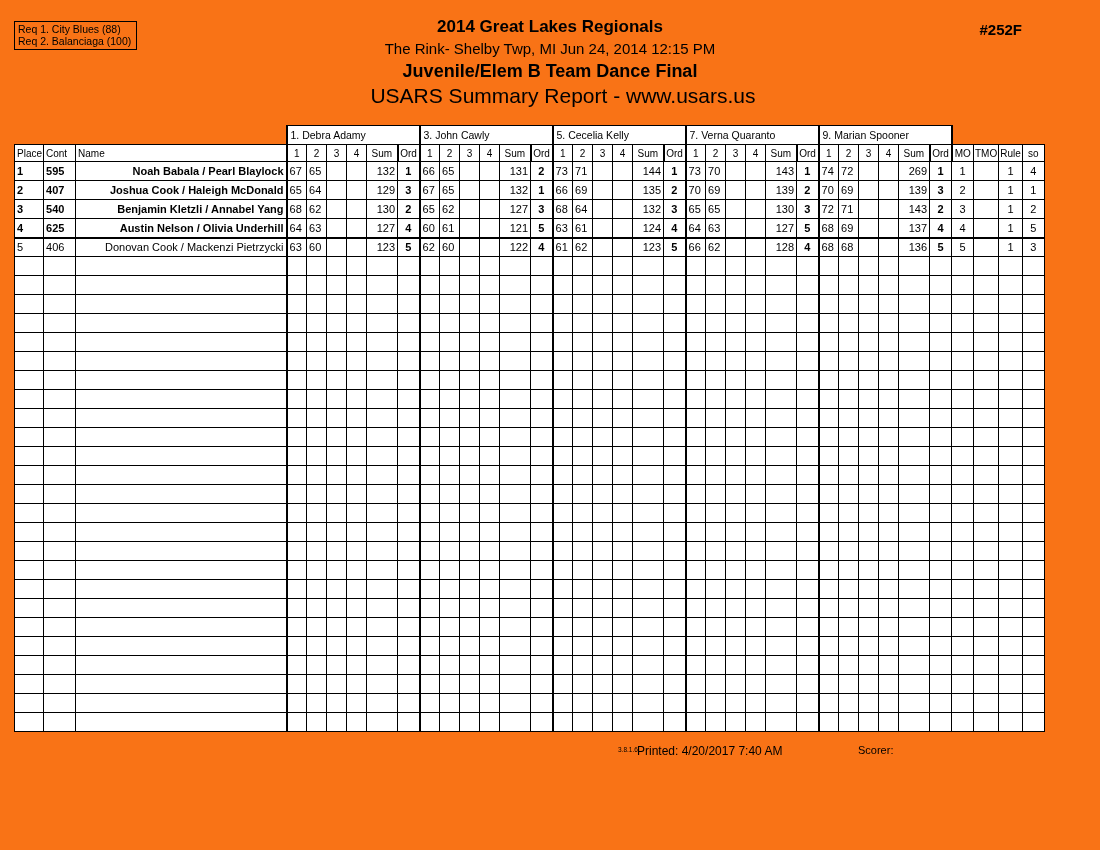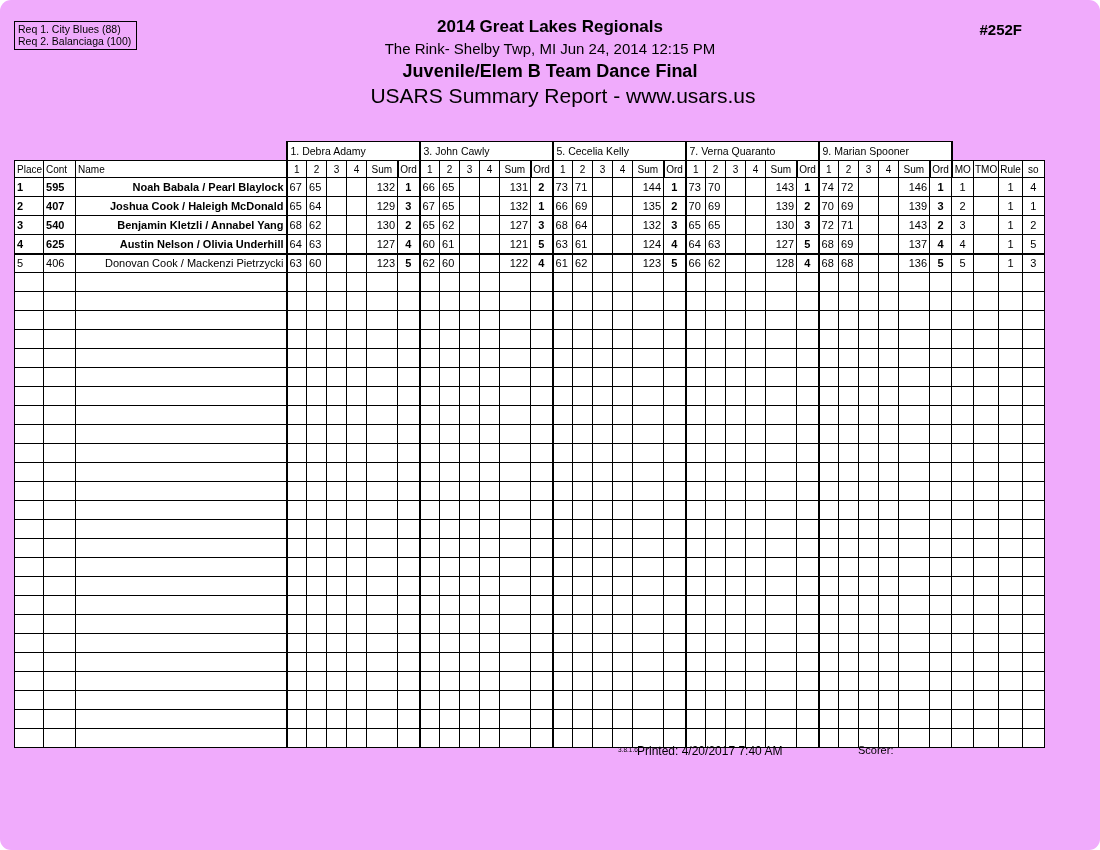--- a/index.html
+++ b/index.html
@@ -6,23 +6,22 @@
   html, body { margin: 0; padding: 0; }
   body {
     background: #ffffff;
     font-family: "Liberation Sans", sans-serif;
     color: #000;
   }
   .page {
     position: relative;
     width: 1100px;
     height: 850px;
-    background: #f0abfc;
+    background: #f97316;
     overflow: hidden;
-    border-radius: 11px;
   }
 
   
   .req-box {
     position: absolute;
     left: 14px;
     top: 21px;
     border: 1px solid #000;
     padding: 1px 5px 2px 3px;
     font-size: 10.5px;
@@ -48,21 +47,21 @@
     top: 21px;
     right: 78px;
     font-size: 15px;
     font-weight: bold;
   }
 
   
   .results {
     position: absolute;
     left: 14px;
-    top: 141px;
+    top: 125px;
     border-collapse: collapse;
     table-layout: fixed;
   }
   .results td {
     border: 1px solid #000;
     height: 19px;
     padding: 0 2px;
     font-size: 11px;
     overflow: hidden;
     white-space: nowrap;
@@ -241,21 +240,21 @@
           <td class="c-s b-l">73</td>
           <td class="c-s">70</td>
           <td class="c-s"></td>
           <td class="c-s"></td>
           <td class="c-sum">143</td>
           <td class="c-ord">1</td>
           <td class="c-s b-l">74</td>
           <td class="c-s">72</td>
           <td class="c-s"></td>
           <td class="c-s"></td>
-          <td class="c-sum">146</td>
+          <td class="c-sum">269</td>
           <td class="c-ord">1</td>
           <td class="c-tail">1</td>
           <td class="c-tail"></td>
           <td class="c-tail">1</td>
           <td class="c-tail">4</td>
         </tr>
         <tr class="bold">
           <td class="c-place">2</td>
           <td class="c-cont">407</td>
           <td class="c-name">Joshua Cook / Haleigh McDonald</td>

